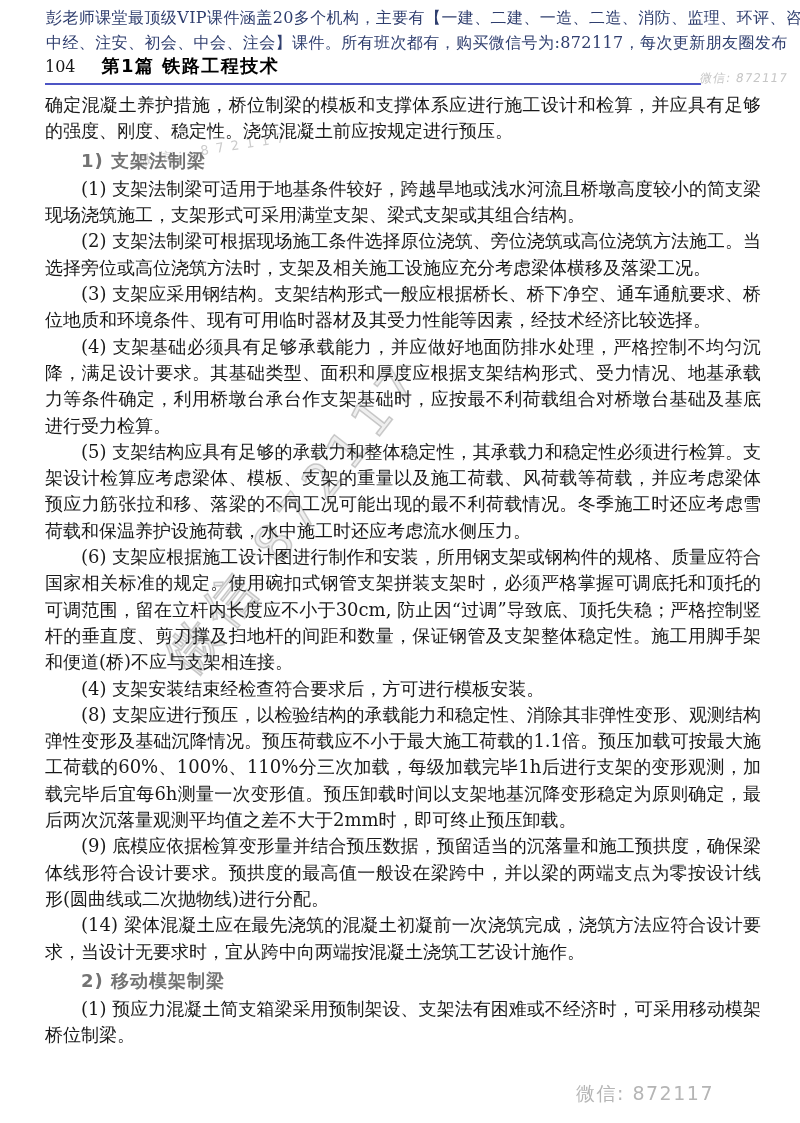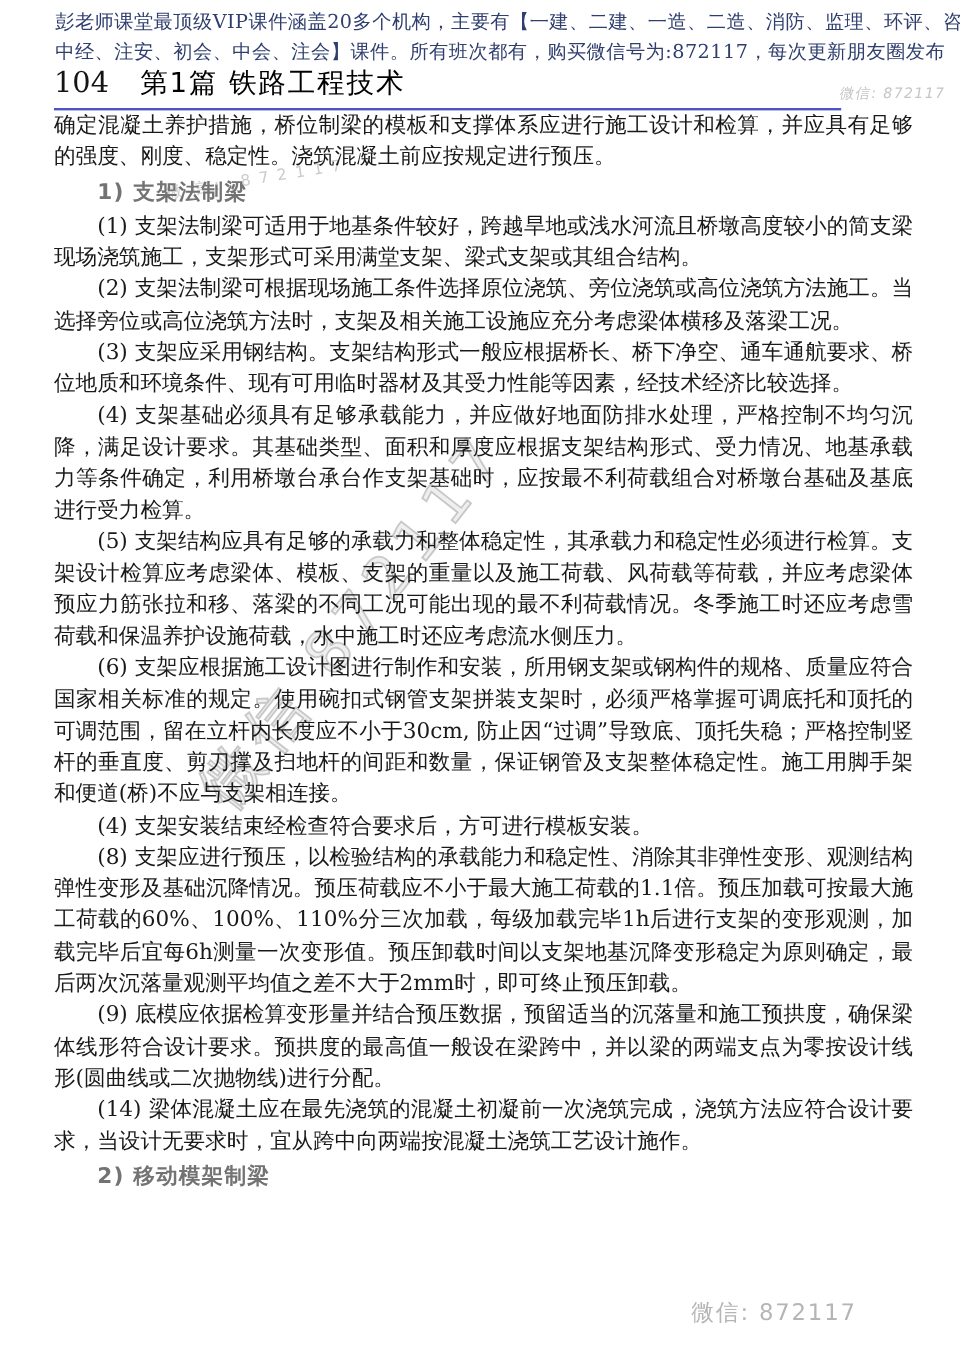--- a/index.html
+++ b/index.html
@@ -23,25 +23,25 @@
   .banner .bline { white-space:nowrap; }
 
   
   .page-head {
     position:absolute; left:45px; top:54px; width:656px;
     border-bottom:2px solid #4d55c4;
     padding-bottom:5px;
     display:flex; align-items:baseline; gap:26px;
   }
   .page-num {
-    font-size:24px; color:#151515;
+    font-size:16px; color:#151515;
     font-family:"DejaVu Serif", serif;
   }
   .section-title {
-    font-size:23px; font-weight:normal; color:#000;
+    font-size:18px; font-weight:bold; color:#000;
     font-family:"DejaVu Sans", sans-serif;
     letter-spacing:1.5px;
   }
 
   
   .content {
     position:absolute; left:45px; top:92px; width:716px;
     font-size:18px; line-height:26.3px;
     color:#191919;
     text-align:justify;
@@ -117,15 +117,16 @@
     <p>(3) 支架应采用钢结构。支架结构形式一般应根据桥长、桥下净空、通车通航要求、桥位地质和环境条件、现有可用临时器材及其受力性能等因素，经技术经济比较选择。</p>
     <p>(4) 支架基础必须具有足够承载能力，并应做好地面防排水处理，严格控制不均匀沉降，满足设计要求。其基础类型、面积和厚度应根据支架结构形式、受力情况、地基承载力等条件确定，利用桥墩台承台作支架基础时，应按最不利荷载组合对桥墩台基础及基底进行受力检算。</p>
     <p>(5) 支架结构应具有足够的承载力和整体稳定性，其承载力和稳定性必须进行检算。支架设计检算应考虑梁体、模板、支架的重量以及施工荷载、风荷载等荷载，并应考虑梁体预应力筋张拉和移、落梁的不同工况可能出现的最不利荷载情况。冬季施工时还应考虑雪荷载和保温养护设施荷载，水中施工时还应考虑流水侧压力。</p>
     <p>(6) 支架应根据施工设计图进行制作和安装，所用钢支架或钢构件的规格、质量应符合国家相关标准的规定。使用碗扣式钢管支架拼装支架时，必须严格掌握可调底托和顶托的可调范围，留在立杆内长度应不小于30cm, 防止因“过调”导致底、顶托失稳；严格控制竖杆的垂直度、剪刀撑及扫地杆的间距和数量，保证钢管及支架整体稳定性。施工用脚手架和便道(桥)不应与支架相连接。</p>
     <p>(4) 支架安装结束经检查符合要求后，方可进行模板安装。</p>
     <p>(8) 支架应进行预压，以检验结构的承载能力和稳定性、消除其非弹性变形、观测结构弹性变形及基础沉降情况。预压荷载应不小于最大施工荷载的1.1倍。预压加载可按最大施工荷载的60%、100%、110%分三次加载，每级加载完毕1h后进行支架的变形观测，加载完毕后宜每6h测量一次变形值。预压卸载时间以支架地基沉降变形稳定为原则确定，最后两次沉落量观测平均值之差不大于2mm时，即可终止预压卸载。</p>
     <p>(9) 底模应依据检算变形量并结合预压数据，预留适当的沉落量和施工预拱度，确保梁体线形符合设计要求。预拱度的最高值一般设在梁跨中，并以梁的两端支点为零按设计线形(圆曲线或二次抛物线)进行分配。</p>
     <p>(14) 梁体混凝土应在最先浇筑的混凝土初凝前一次浇筑完成，浇筑方法应符合设计要求，当设计无要求时，宜从跨中向两端按混凝土浇筑工艺设计施作。</p>
 
     <div class="blue-heading">2) 移动模架制梁</div>
+    <p>(1) 预应力混凝土简支箱梁采用预制架设、支架法有困难或不经济时，可采用移动模架桥位制梁。</p>
   </div>
 
 </div>
 
 </body></html>

